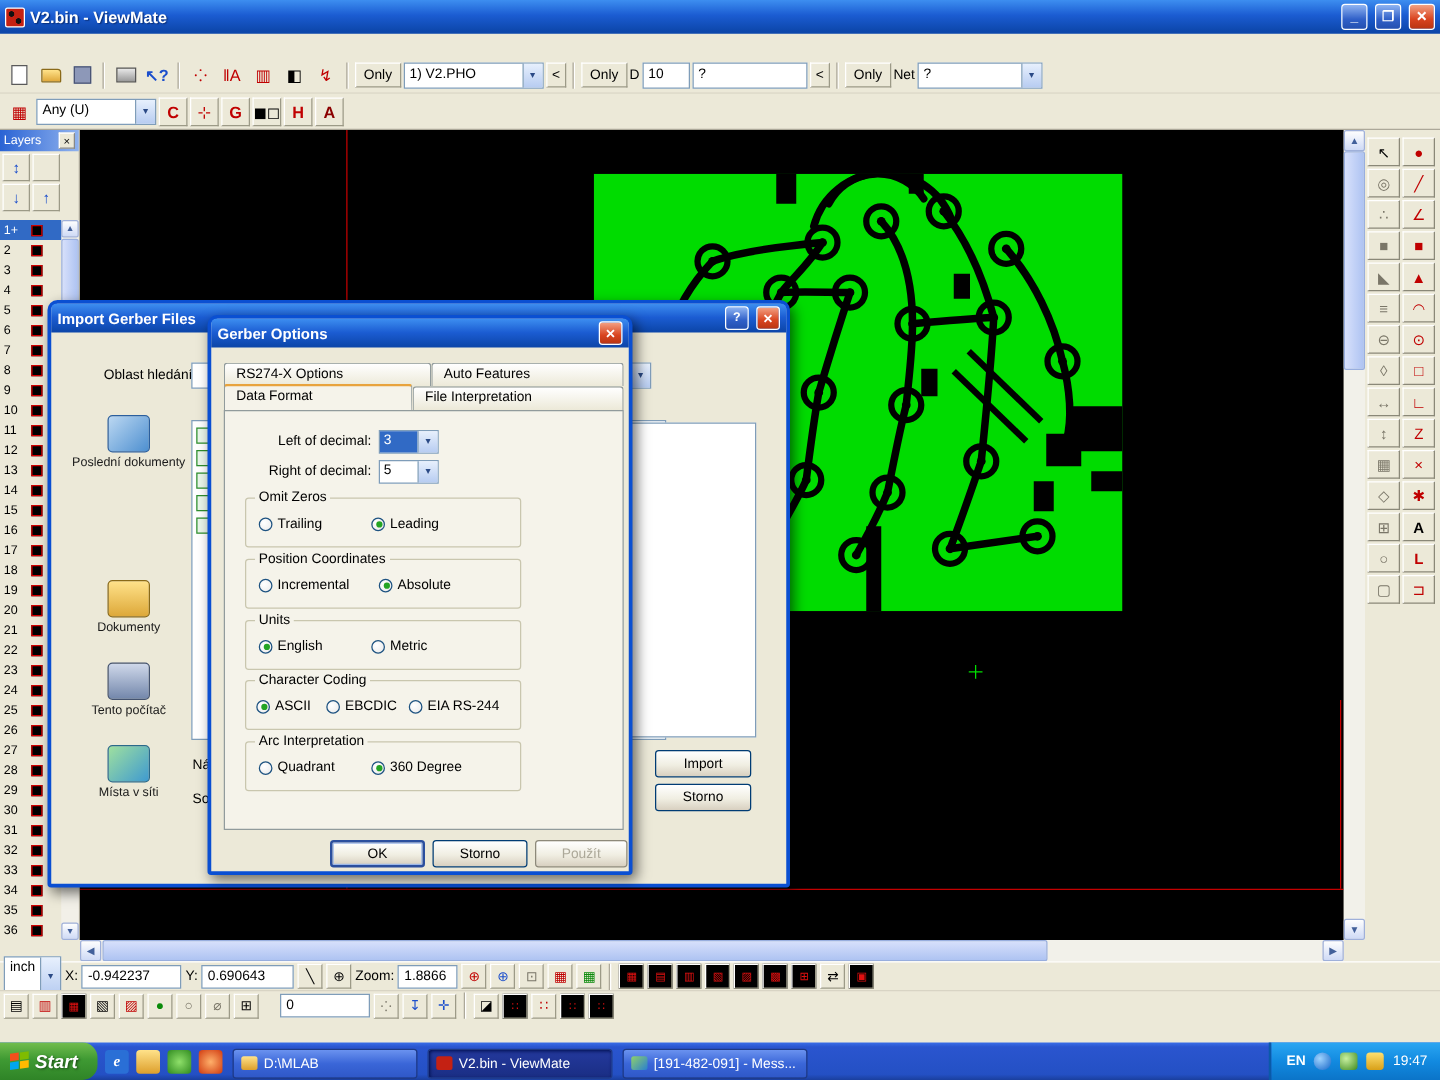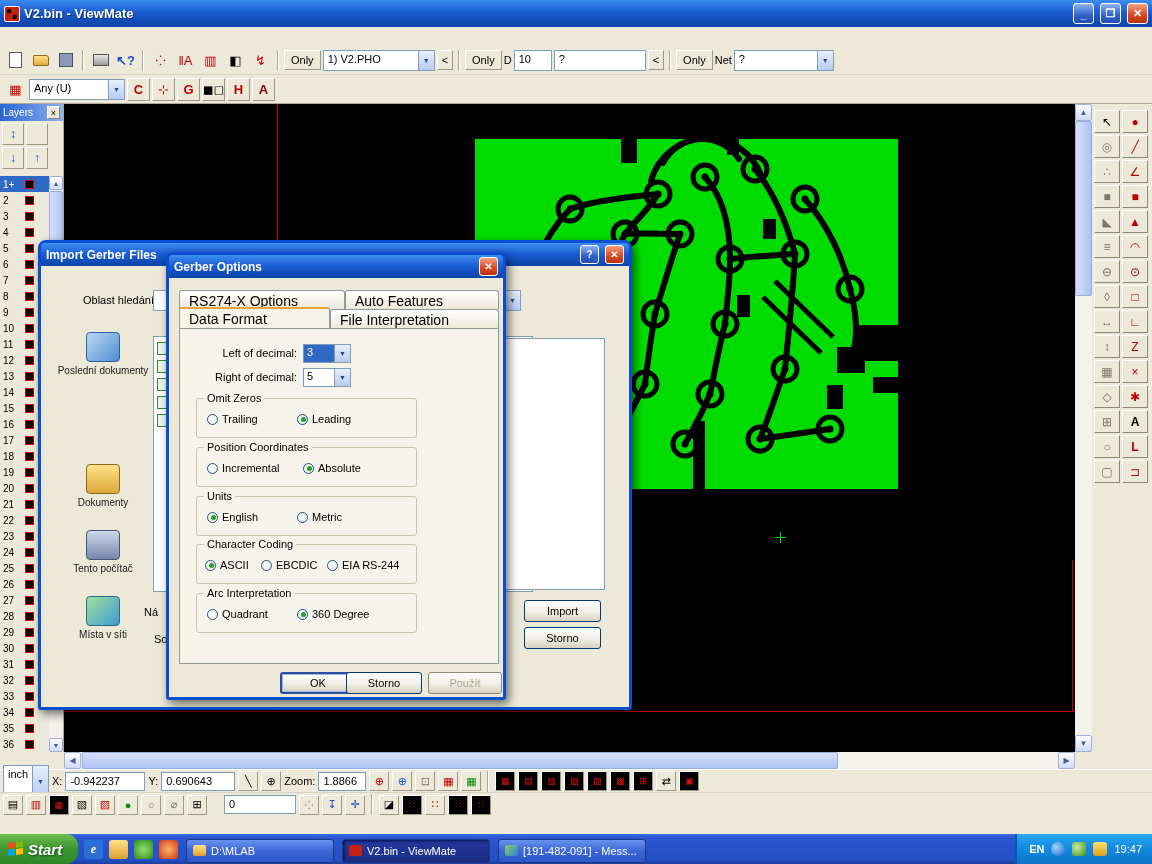--- a/index.html
+++ b/index.html
@@ -102,27 +102,27 @@
   .pic.recent{background:linear-gradient(135deg,#bcd8f2,#4d8fd0);border:1px solid #2b5f9e;}
   .pic.desktop{background:linear-gradient(180deg,#7fd4e8,#2a87b8);border:1px solid #18597e;}
   .pic.docs{background:linear-gradient(180deg,#ffe28a,#dda839);border:1px solid #8a6a18;}
   .pic.computer{background:linear-gradient(180deg,#cfd8ea,#7387ab);border:1px solid #44536f;}
   .pic.network{background:linear-gradient(135deg,#9fe09f,#3f9ad0);border:1px solid #2a6a8a;}
   .filelist{position:absolute;left:112px;top:70px;width:380px;height:256px;background:#fff;border:1px solid #7f9db9;}
   .fitem{width:11px;height:13px;margin:5px 0 0 3px;background:#eaf6ea;border:1px solid #2f8f2f;}
   .preview{position:absolute;left:342px;top:72px;width:222px;height:252px;background:#fff;border:1px solid #7f9db9;}
   .xpbtn{background:linear-gradient(180deg,#ffffff,#f0eee2 55%,#d8d0c0);border:1px solid #003c74;border-radius:3px;
     display:flex;align-items:center;justify-content:center;font-size:11px;}
-  .xpbtn.focused{border:2px solid #2b4f9e;box-shadow:0 0 0 1px #9db8e8 inset;margin-left:16px;}
+  .xpbtn.focused{border:2px solid #2b4f9e;box-shadow:0 0 0 1px #9db8e8 inset;}
   .xpbtn.disabled{color:#aca899;border-color:#8d897a;}
 
   
   .tabrow{position:absolute;left:10px;display:flex;}
   .tab{height:19px;padding:2px 9px 12px;border:1px solid #919b9c;border-bottom:none;border-radius:3px 3px 0 0;
-    background:linear-gradient(180deg,#fff,#ece9d8);font-size:14px;white-space:nowrap;}
+    background:linear-gradient(180deg,#fff,#ece9d8);font-size:11px;white-space:nowrap;}
   .tab.active{background:#f5f3ea;height:21px;margin-top:-2px;position:relative;z-index:2;border-top:2px solid #e8a33d;}
   .tabpage{position:absolute;left:10px;top:70px;width:320px;height:340px;background:#f5f3ea;border:1px solid #919b9c;}
   .group{position:absolute;left:27px;width:221px;height:40px;border:1px solid #c9c6ae;border-radius:3px;}
   .group .glabel{position:absolute;top:-7px;left:7px;background:#f5f3ea;padding:0 3px;font-size:11px;}
   .radio{position:absolute;top:14px;display:flex;align-items:center;gap:4px;font-size:11px;}
   .radio .dot{width:11px;height:11px;border-radius:50%;border:1px solid #1d5281;background:radial-gradient(circle at 35% 35%,#fff,#e9e9e9);position:relative;}
   .radio.checked .dot::after{content:"";position:absolute;left:2.5px;top:2.5px;width:5px;height:5px;border-radius:50%;background:#24a424;}
   .flabel{position:absolute;font-size:11px;}
   .dcombo{position:absolute;width:48px;height:19px;}
   .dcombo .val{padding:1px 3px;}
@@ -643,21 +643,21 @@
 
       <div class="filelist">
         <div class="fitem"></div>
         <div class="fitem"></div>
         <div class="fitem"></div>
         <div class="fitem"></div>
         <div class="fitem"></div>
       </div>
       <div class="preview"></div>
 
-      <span class="flabel" style="left:103px;top:340px">Ná</span>
+      <span class="flabel" style="left:113px;top:340px">Ná</span>
       <span class="flabel" style="left:113px;top:367px">So</span>
       <div class="xpbtn" style="position:absolute;left:483px;top:334px;width:77px;height:22px">Import</div>
       <div class="xpbtn" style="position:absolute;left:483px;top:361px;width:77px;height:22px">Storno</div>
     </div>
   </div>
 
   <div class="dialog gerber-dlg">
     <div class="dlg-title">
       <span style="flex:1">Gerber Options</span>
       <div class="dlg-btn close">✕</div>

